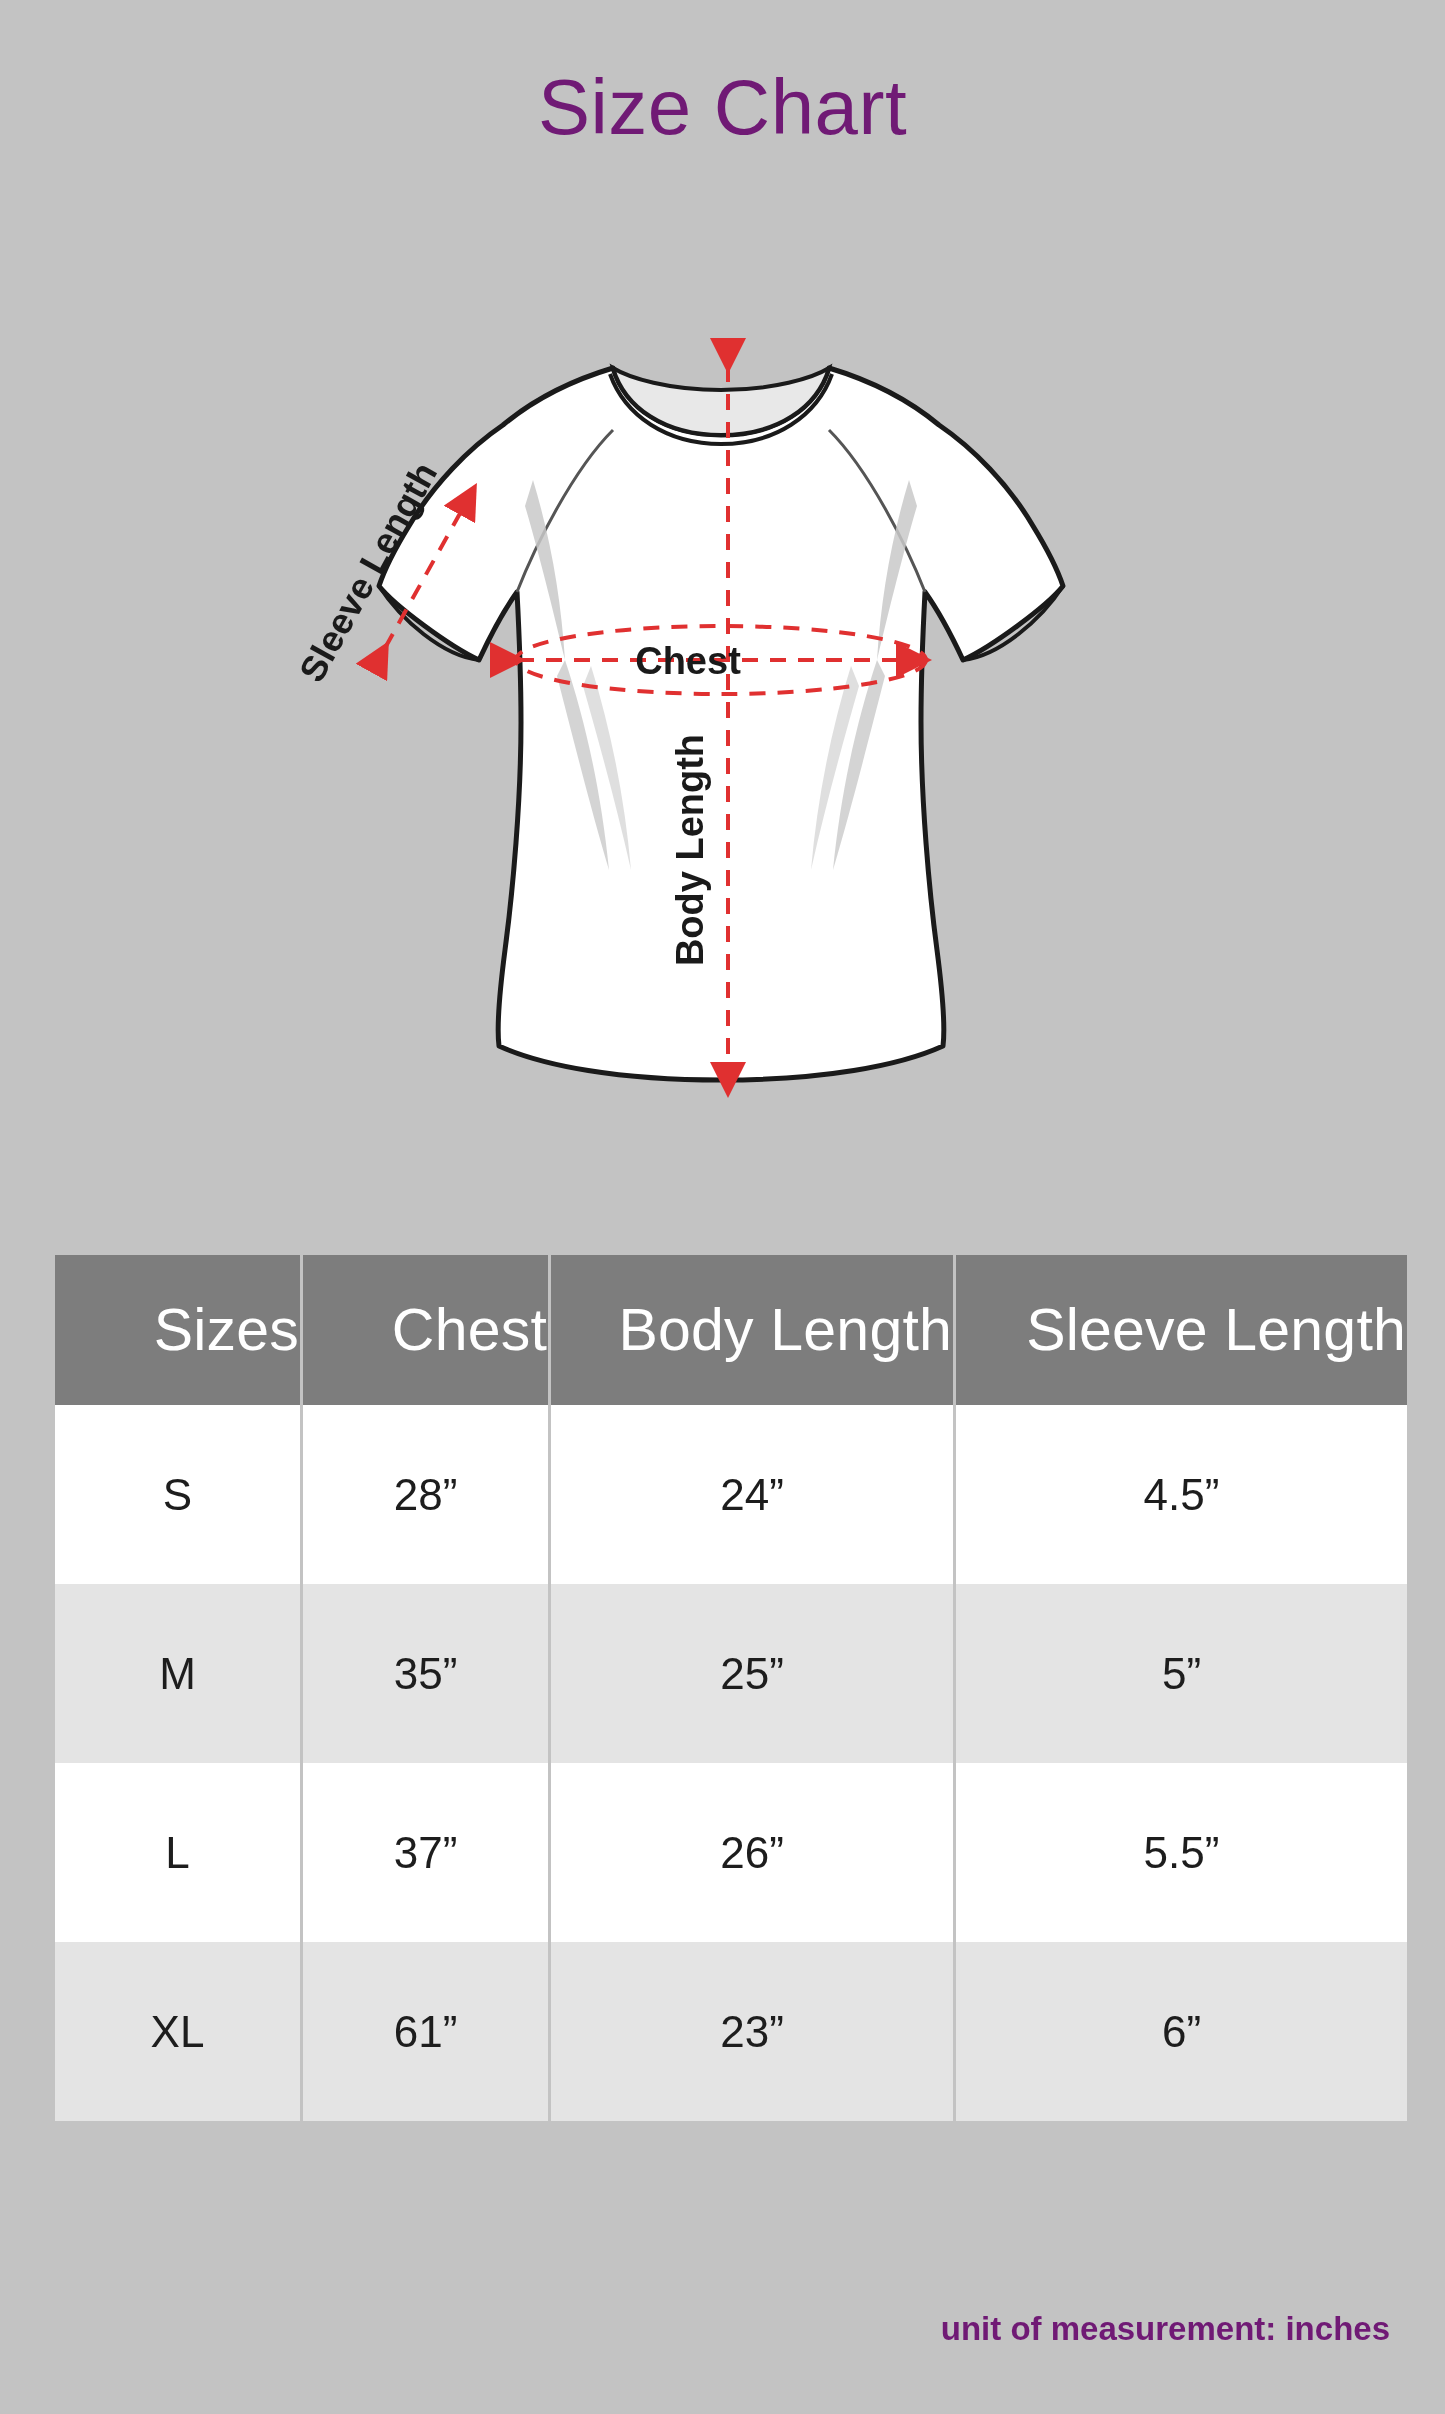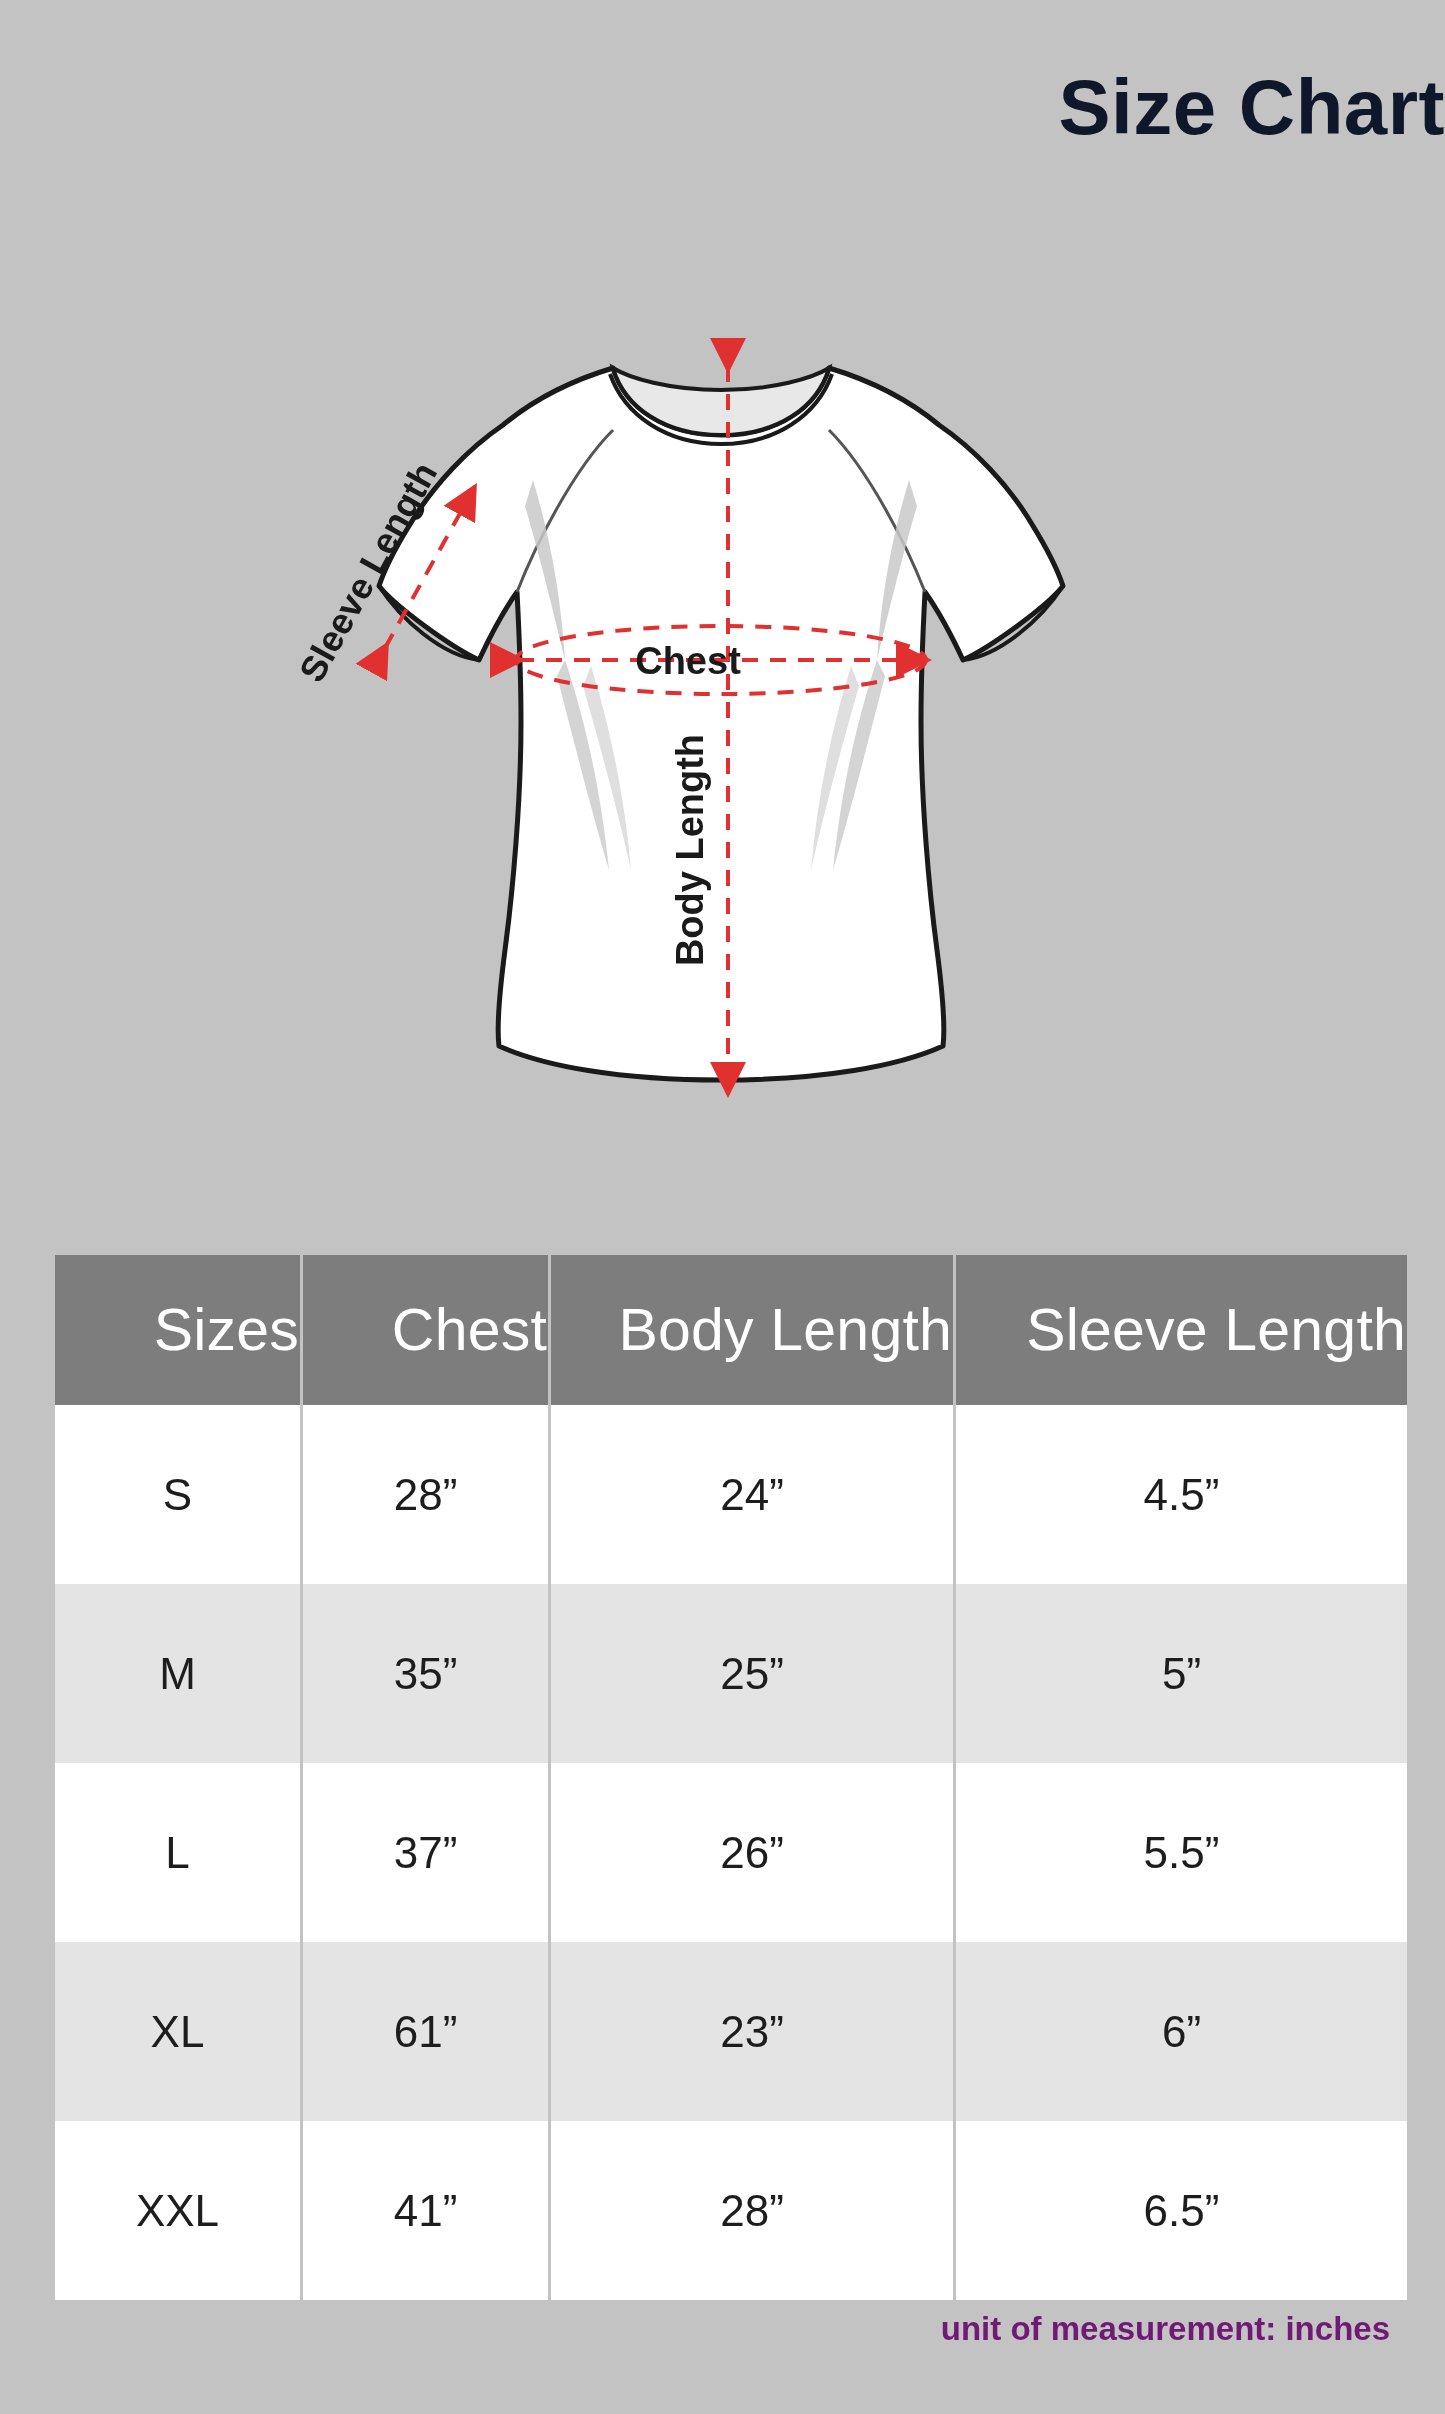--- a/index.html
+++ b/index.html
@@ -17,24 +17,24 @@
     position: relative;
     width: 1445px;
     height: 2414px;
     background: #c3c3c3;
   }
   .title {
     position: absolute;
     top: 62px;
     left: 0;
     width: 1445px;
-    text-align: right;
+    text-align: center;
     font-size: 78px;
-    font-weight: 700;
-    color: #0f172a;
+    font-weight: 400;
+    color: #701a75;
     letter-spacing: 0.5px;
   }
   .illustration {
     position: absolute;
     top: 330px;
     left: 0;
     width: 1445px;
     height: 920px;
   }
   .illustration svg {
@@ -202,25 +202,19 @@
           <td>37”</td>
           <td>26”</td>
           <td>5.5”</td>
         </tr>
         <tr class="alt">
           <td>XL</td>
           <td>61”</td>
           <td>23”</td>
           <td>6”</td>
         </tr>
-        <tr>
-          <td>XXL</td>
-          <td>41”</td>
-          <td>28”</td>
-          <td>6.5”</td>
-        </tr>
       </tbody>
     </table>
   </div>
 
   <div class="footnote">unit of measurement: inches</div>
 
 </div>
 
 </body></html>

